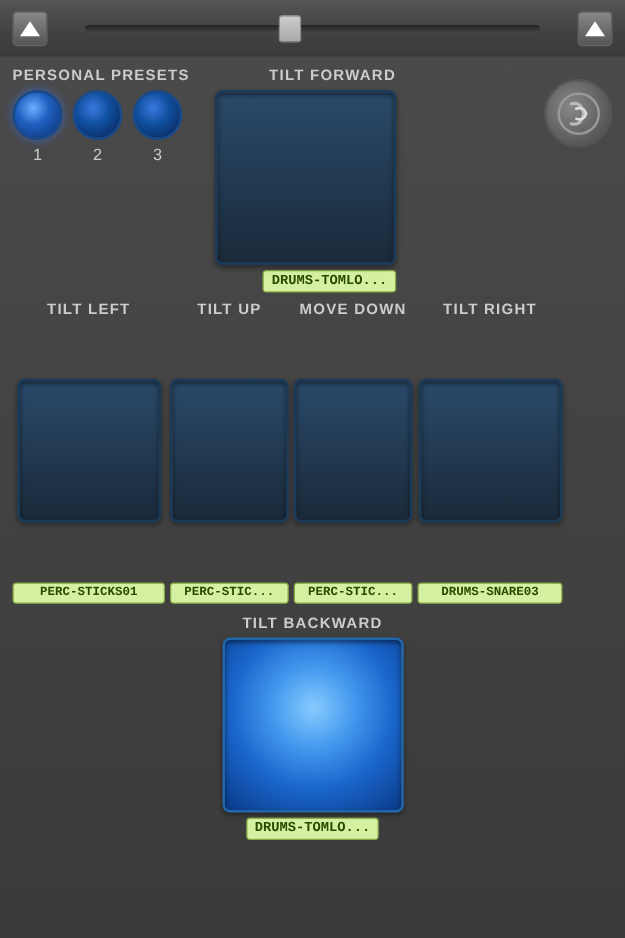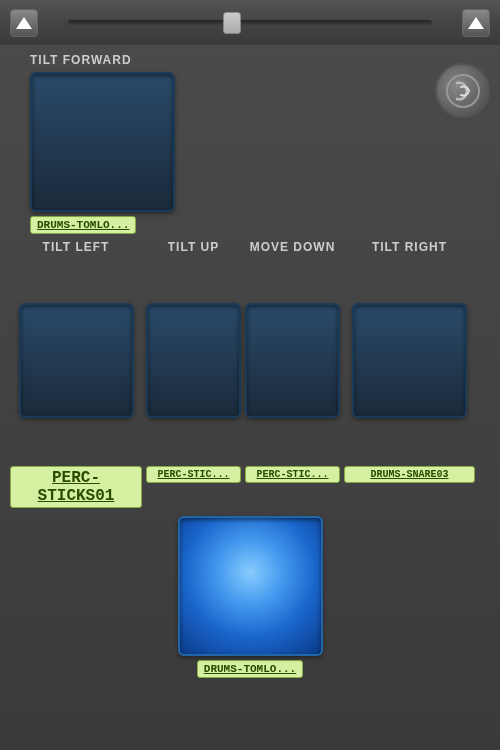--- a/index.html
+++ b/index.html
@@ -121,21 +121,21 @@
       text-align: center;
       color: #ccc;
       font-size: 13px;
     }
 
     
     .tilt-forward-section {
       margin-left: 20px;
       display: flex;
       flex-direction: column;
-      align-items: flex-start;
+      align-items: flex-end;
     }
 
     .section-label {
       color: #ccc;
       font-size: 12px;
       font-weight: bold;
       letter-spacing: 1px;
       margin-bottom: 5px;
       text-align: center;
     }
@@ -171,21 +171,20 @@
       background: #d4f0a0;
       color: #2a4a00;
       font-size: 11px;
       font-weight: bold;
       padding: 2px 6px;
       border-radius: 3px;
       border: 1px solid #88aa44;
       margin-top: 4px;
       font-family: 'Courier New', monospace;
       text-align: center;
-      text-decoration: underline;
     }
 
     
     .logo-area {
       margin-left: auto;
       width: 55px;
       height: 55px;
       background: radial-gradient(circle at 40% 40%, #888 0%, #444 100%);
       border-radius: 50%;
       border: 2px solid #555;
@@ -241,20 +240,33 @@
   </div>
   <div class="arrow-btn">
     <div class="arrow-up"></div>
   </div>
 </div>
 
 <div class="main">
 
   <div class="top-content-row">
 
+    <div class="presets-section">
+      <div class="presets-label">PERSONAL PRESETS</div>
+      <div class="presets-circles">
+        <div class="preset-circle active"></div>
+        <div class="preset-circle inactive"></div>
+        <div class="preset-circle inactive"></div>
+      </div>
+      <div class="preset-numbers">
+        <div class="preset-num">1</div>
+        <div class="preset-num">2</div>
+        <div class="preset-num">3</div>
+      </div>
+    </div>
 
     <div class="tilt-forward-section">
       <div class="section-label">TILT FORWARD</div>
       <div class="pad-large"></div>
       <div class="sound-label">DRUMS-TOMLO...</div>
     </div>
 
     <div style="margin-left: auto; margin-top: 10px;">
       <div class="logo-area">
         <svg width="40" height="40" viewBox="0 0 40 40">
@@ -265,43 +277,44 @@
       </div>
     </div>
 
   </div>
 
   <div class="middle-row">
 
     <div class="pad-col">
       <div class="section-label">TILT LEFT</div>
       <div class="pad-medium" style="width:115px;"></div>
-      <div class="sound-label" style="width:132px; font-size:16px;">PERC-STICKS01</div>
+      <div class="sound-label" style="width:122px; font-size:10px;">PERC-STICKS01</div>
     </div>
 
     <div class="pad-col">
       <div class="section-label">TILT UP</div>
       <div class="pad-medium"></div>
       <div class="sound-label" style="width:95px; font-size:10px;">PERC-STIC...</div>
     </div>
 
     <div class="pad-col">
       <div class="section-label">MOVE DOWN</div>
       <div class="pad-medium"></div>
       <div class="sound-label" style="width:95px; font-size:10px;">PERC-STIC...</div>
     </div>
 
     <div class="pad-col">
       <div class="section-label">TILT RIGHT</div>
       <div class="pad-medium" style="width:115px;"></div>
-      <div class="sound-label" style="width:131px; font-size:10px;">DRUMS-SNARE03</div>
+      <div class="sound-label" style="width:116px; font-size:10px;">DRUMS-SNARE03</div>
     </div>
 
   </div>
 
   <div class="tilt-backward-row">
     <div class="tilt-backward-section">
+      <div class="section-label">TILT BACKWARD</div>
       <div class="pad-large pad-active"></div>
       <div class="sound-label">DRUMS-TOMLO...</div>
     </div>
   </div>
 
 </div>
 
 </body></html>

